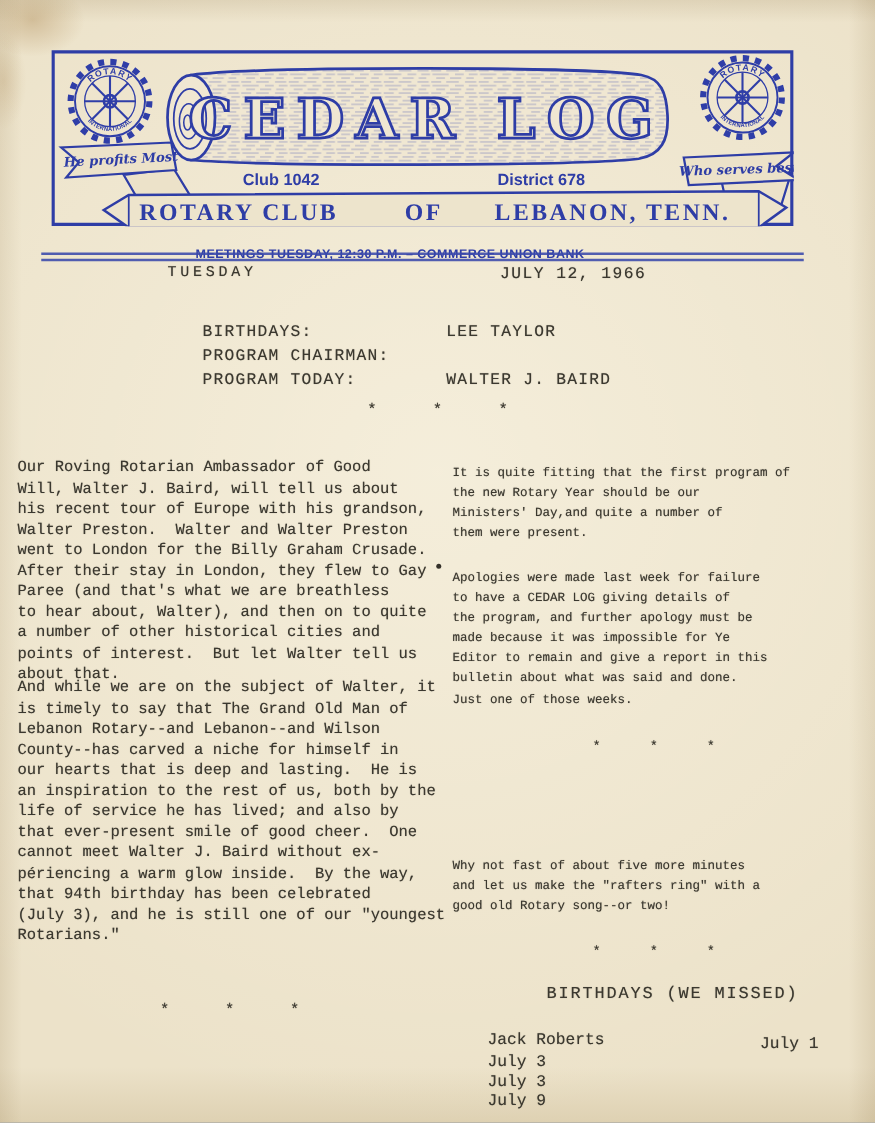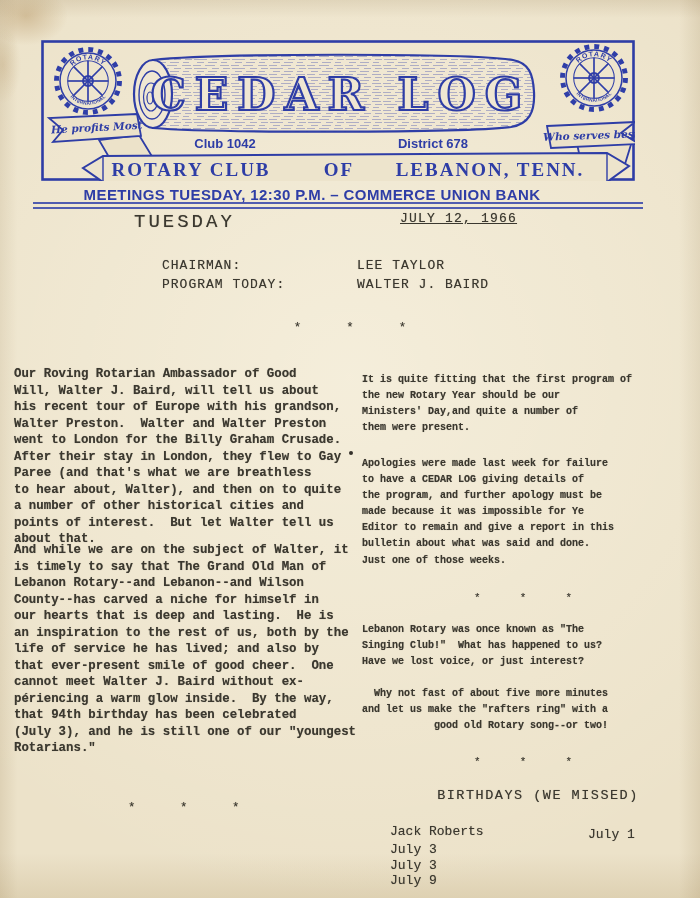--- a/index.html
+++ b/index.html
@@ -11,50 +11,50 @@
       radial-gradient(ellipse 26px 55px at 3px 65px, rgba(150,106,42,.16), rgba(150,106,42,0) 70%),
       radial-gradient(ellipse 120% 90% at 50% 42%, rgba(255,252,240,.45), rgba(255,252,240,0) 65%),
       linear-gradient(90deg, rgba(120,90,40,.12), rgba(120,90,40,0) 2.5%, rgba(120,90,40,0) 97%, rgba(130,100,50,.14)),
       linear-gradient(180deg, rgba(120,90,40,.14), rgba(120,90,40,0) 2%, rgba(120,90,40,0) 95%, rgba(150,120,60,.16));
     font-family:"Liberation Mono", monospace;
   }
   .abs{position:absolute;}
   
   .masthead{left:41px;top:40px;width:594px;height:141px;}
   .meetings{
-    left:0;top:186px;width:624px;text-align:center;
-    font-family:"Liberation Sans", sans-serif;font-weight:bold;font-size:15px;
+    left:0;top:198px;width:624px;text-align:center;
+    font-family:"Liberation Sans", sans-serif;font-weight:bold;font-size:10px;
     letter-spacing:.4px;color:#2e3da6;
   }
   .rule{left:33px;width:610px;height:2px;background:#3a49ab;opacity:.88;}
   .rule-1{top:202px;} .rule-2{top:207px;}
   
   .tw{color:#3b382f;text-shadow:0 0 .7px rgba(59,56,47,.55);}
-  .day{left:134px;top:211px;font-size:19px;letter-spacing:3px;}
-  .date{left:400px;top:211px;font-size:13px;letter-spacing:1.2px;text-decoration:underline;}
+  .day{left:134px;top:211px;font-size:12px;letter-spacing:3px;}
+  .date{left:400px;top:211px;font-size:13px;letter-spacing:1.2px;}
   .officers{left:162px;top:256px;font-size:13px;letter-spacing:1px;line-height:19px;}
   .officer-row{display:flex;}
   .officer-label{width:195px;}
   .sep{font-size:12.5px;letter-spacing:0;white-space:pre;}
   .sep-top{left:0;top:321px;width:700px;text-align:center;}
   .sep-left{left:128px;top:801px;font-size:12.4px;}
   .sep-r1{left:474px;top:592px;font-size:10.9px;}
   .sep-r2{left:474px;top:756px;font-size:10.9px;}
-  .para{white-space:pre;font-weight:bold;}
+  .para{white-space:pre;}
   .col-left{font-size:12.4px;line-height:16.5px;}
   .col-right{font-size:10px;line-height:16.1px;}
   .lp1{left:14px;top:366px;}
   .lp2{left:14px;top:542px;}
   .rp1{left:362px;top:372px;}
   .rp2{left:362px;top:456px;}
   .rp3{left:362px;top:622px;}
-  .rp4{left:362px;top:686px;text-align:right;}
+  .rp4{left:362px;top:686px;}
   .bday-title{left:0px;top:788px;width:1076px;text-align:center;font-size:13.5px;letter-spacing:1.5px;}
   .bday-list{left:390px;top:824px;font-size:13px;line-height:15.3px;}
-  .bday-row{display:flex;}
+  .bday-row{display:flex;gap:20px;}
   .bday-name{width:198px;}
   .bday-date{position:relative;top:3px;font-family:Liberation Mono, monospace;}
   .speck{left:349px;top:451px;width:4px;height:4px;border-radius:50%;background:#34312a;}
 </style>
 </head>
 <body>
 
 <div class="paper">
 
   <div class="abs masthead">
@@ -137,24 +137,25 @@
 
   <div class="abs meetings">MEETINGS TUESDAY, 12:30 P.M. – COMMERCE UNION BANK</div>
   <div class="abs rule rule-1"></div>
   <div class="abs rule rule-2"></div>
 
   <div class="abs tw day">TUESDAY</div>
   <div class="abs tw date">JULY 12,  1966</div>
 
   <div class="abs tw officers">
     <div class="officer-row">
-      <span class="officer-label">CHAIRMAN:</span>
+      <span class="officer-label">BIRTHDAYS:</span>
       <span class="officer-name">LEE TAYLOR</span>
     </div>
     <div class="officer-row">
+      <span class="officer-label">PROGRAM CHAIRMAN:</span>
     </div>
     <div class="officer-row">
       <span class="officer-label">PROGRAM TODAY:</span>
       <span class="officer-name">WALTER J. BAIRD</span>
     </div>
   </div>
 
   <div class="abs tw sep sep-top">*      *      *</div>
 
   <div class="abs tw para col-left lp1">Our Roving Rotarian Ambassador of Good
@@ -188,23 +189,20 @@
 Ministers' Day,and quite a number of
 them were present.</div>
   <div class="abs tw para col-right rp2">Apologies were made last week for failure
 to have a CEDAR LOG giving details of
 the program, and further apology must be
 made because it was impossible for Ye
 Editor to remain and give a report in this
 bulletin about what was said and done.
 Just one of those weeks.</div>
   <div class="abs tw sep sep-r1">*      *      *</div>
-  <div class="abs tw para col-right rp3">Lebanon Rotary was once known as "The
-Singing Club!"  What has happened to us?
-Have we lost voice, or just interest?</div>
   <div class="abs tw para col-right rp4">Why not fast of about five more minutes
 and let us make the "rafters ring" with a
 good old Rotary song--or two!</div>
   <div class="abs tw sep sep-r2">*      *      *</div>
 
   <div class="abs tw bday-title">BIRTHDAYS  (WE MISSED)</div>
   <div class="abs tw bday-list">
     <div class="bday-row">
       <span class="bday-name">Jack Roberts</span>
       <span class="bday-date">July 1</span>

